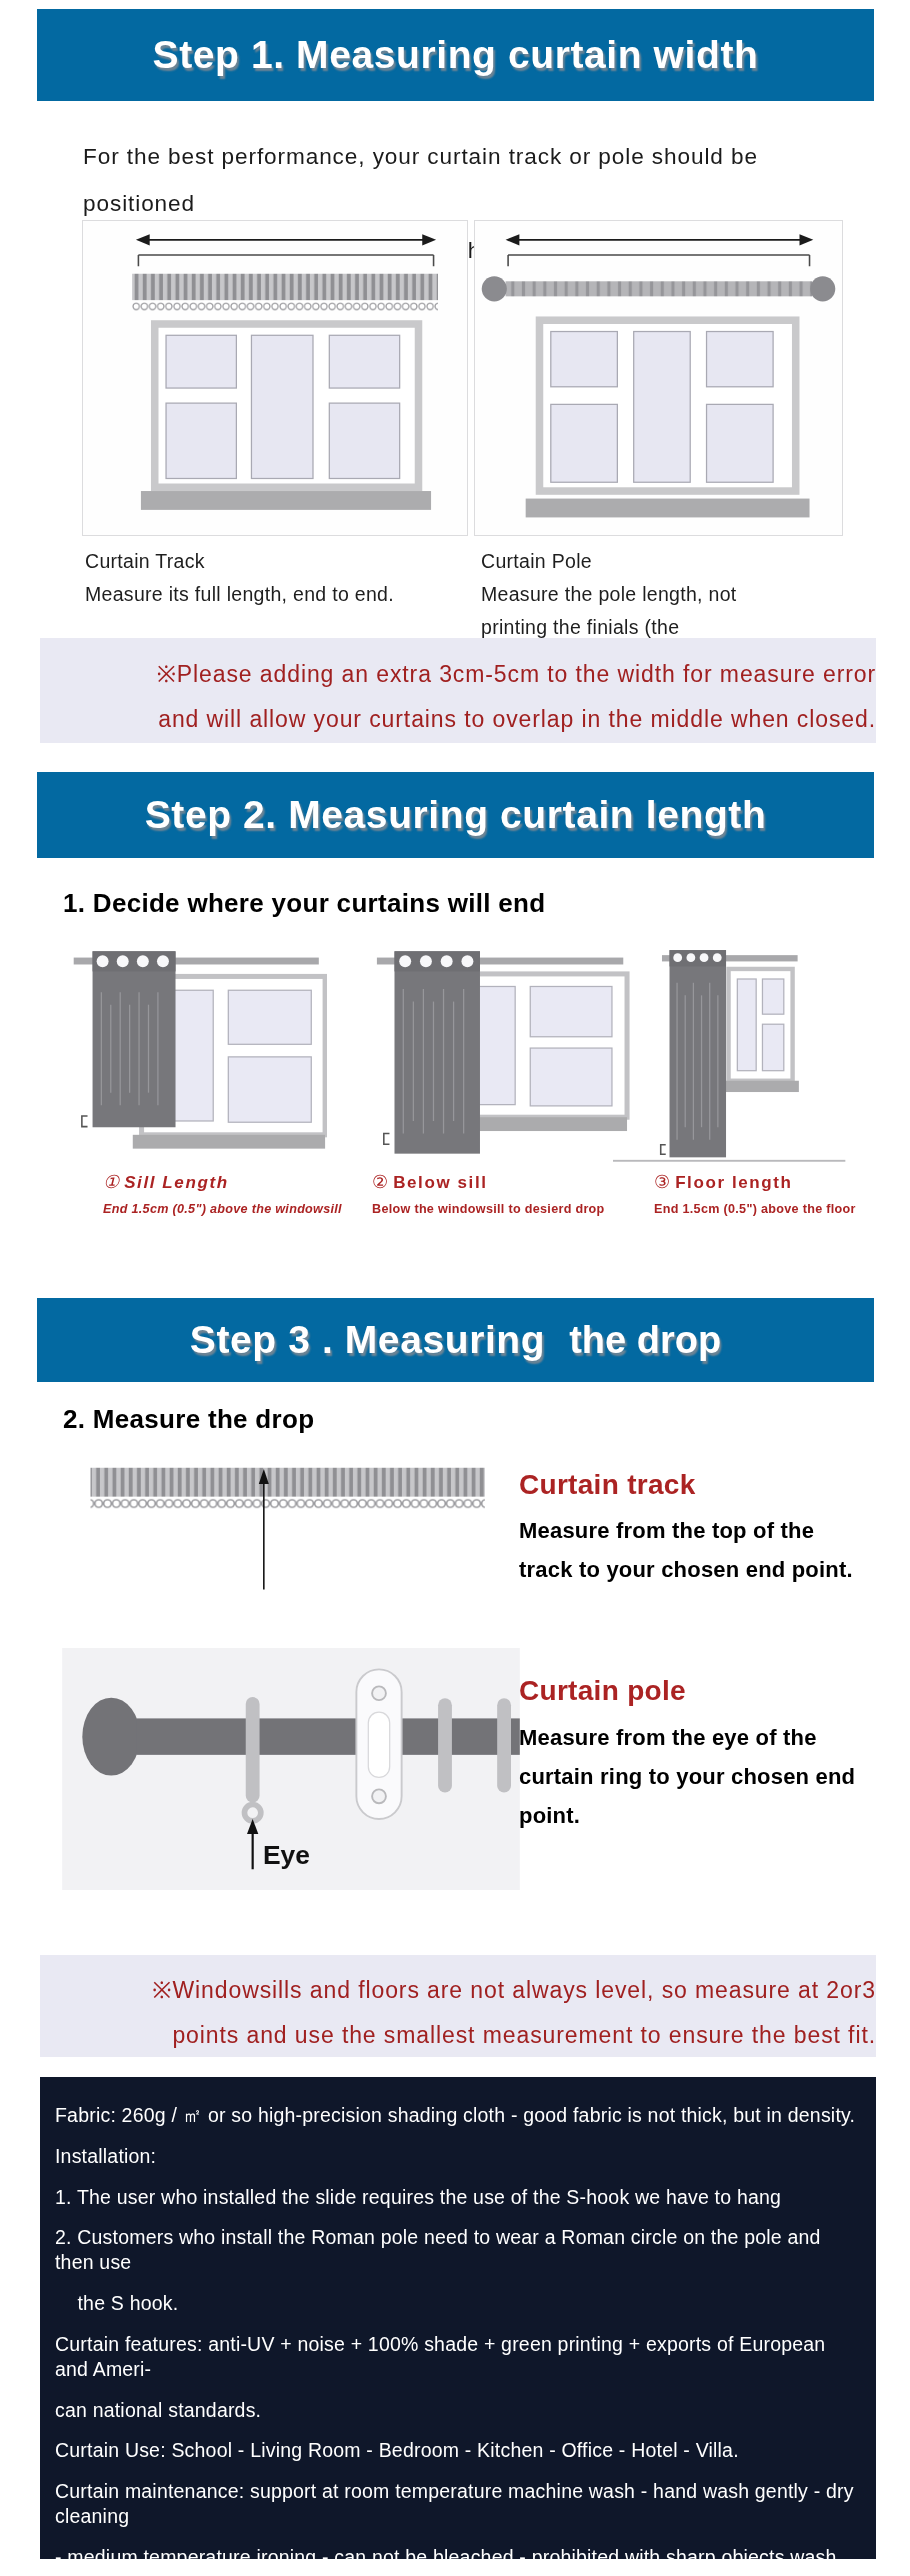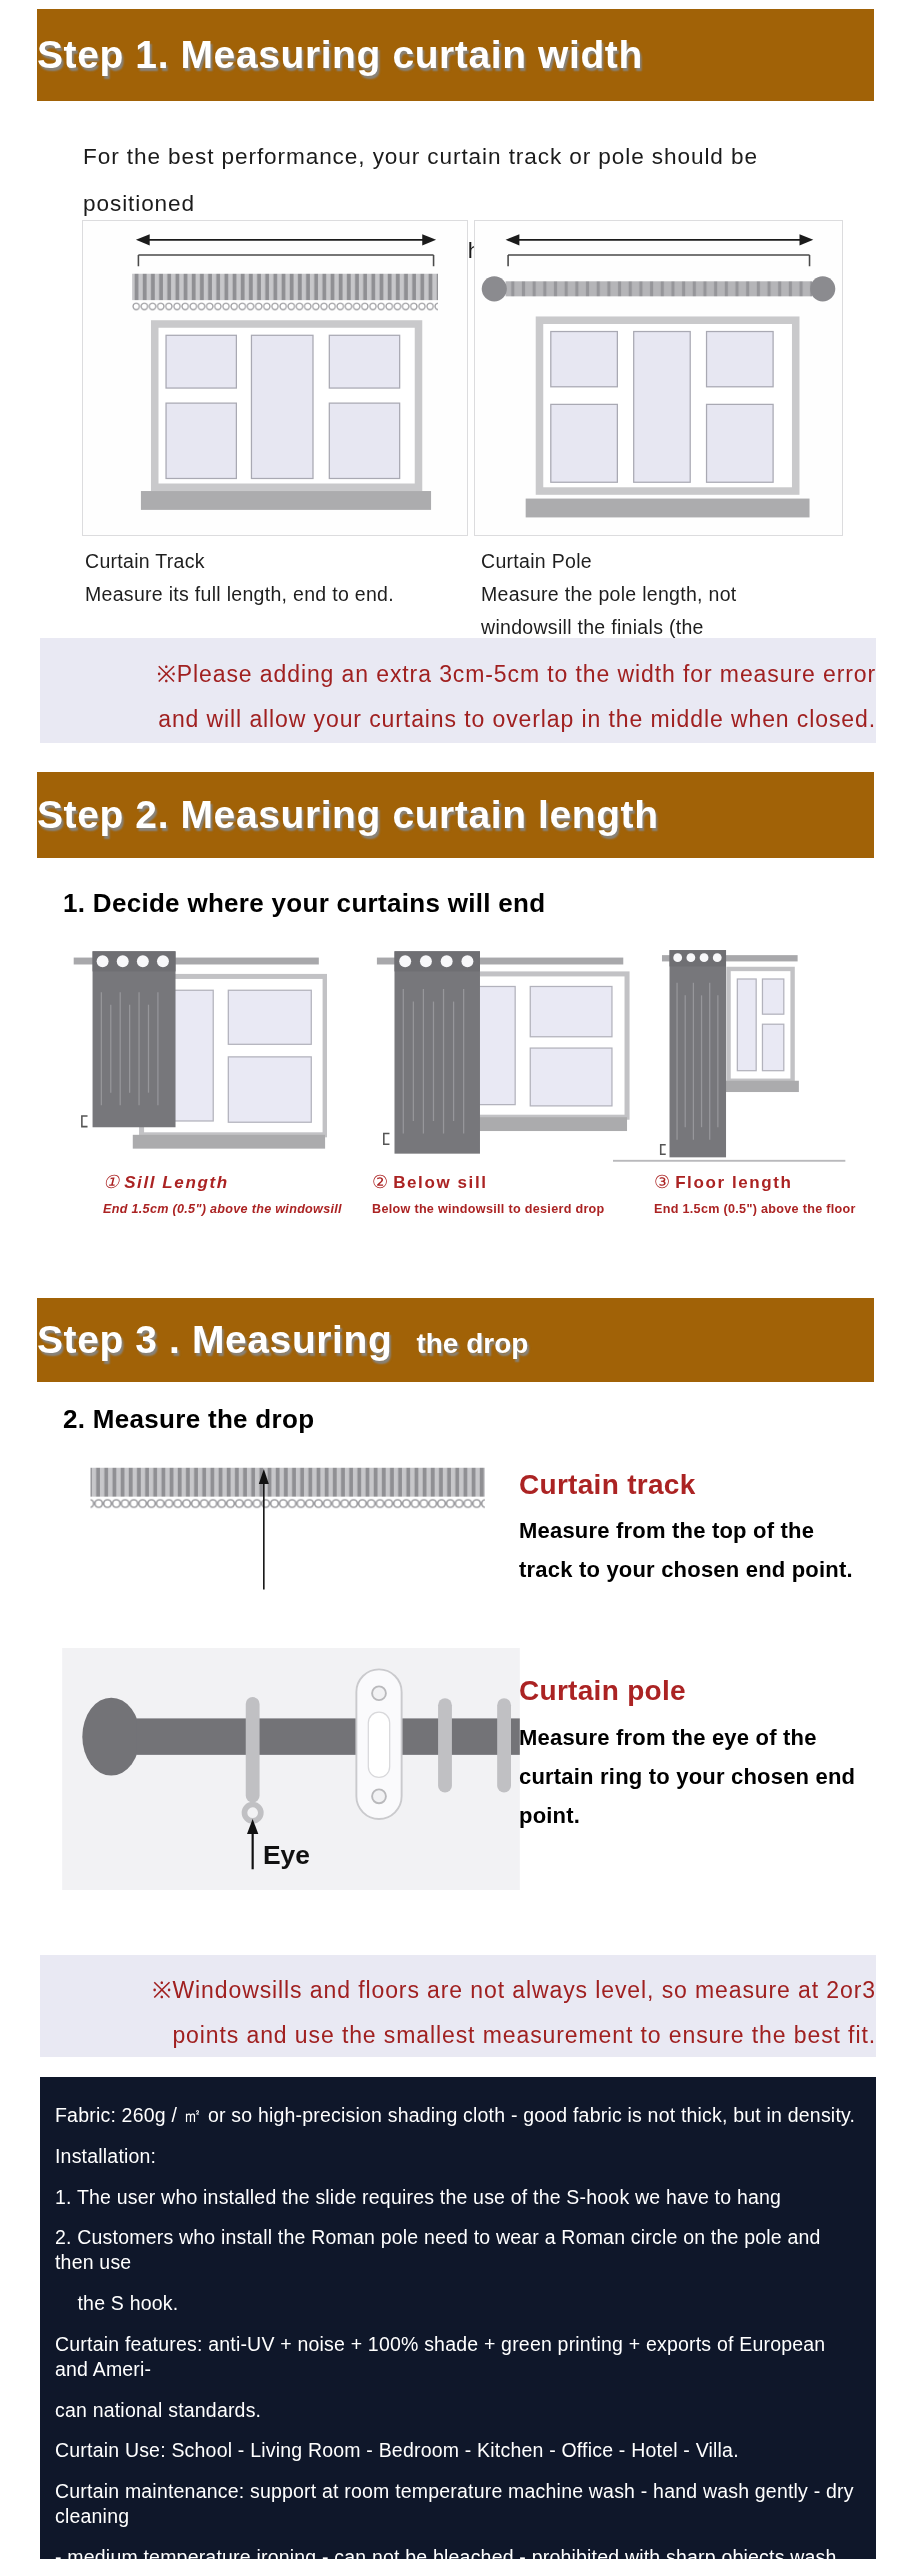--- a/index.html
+++ b/index.html
@@ -1,25 +1,25 @@
 <!DOCTYPE html>
 <html style="font-size:10px"><head>
 <meta charset="utf-8">
 <style>
   html,body{margin:0;padding:0;background:#ffffff;}
   .page{position:relative;width:910px;height:2576px;background:#ffffff;
         font-family:"Liberation Sans",sans-serif;overflow:hidden;}
   .abs{position:absolute;}
-  .band{background:#a16207;color:#ffffff;text-align:left;
+  .band{background:#0369a1;color:#ffffff;text-align:center;
         font-weight:bold;letter-spacing:0.6px;
         text-shadow:1.9px 2.5px 1.9px rgba(130,138,146,0.85);}
   .band-1{left:37px;top:8.8px;width:837px;height:92px;line-height:92px;font-size:39px;}
   .band-2{left:37px;top:772px;width:837px;height:86px;line-height:86px;font-size:39px;}
   .band-3{left:37px;top:1298px;width:837px;height:84px;line-height:84px;font-size:39px;}
-  .band-3 .sub-title{font-size:28px;letter-spacing:0;margin-left:24px;}
+  .band-3 .sub-title{font-size:38px;letter-spacing:0;margin-left:24px;}
   .intro{left:83px;top:133px;width:783px;font-size:22.6px;color:#1B1B1B;
          letter-spacing:0.9px;line-height:47px;}
   .diagram-box{background:#FEFEFE;border:0.6px solid #DCDCDE;}
   .box-1{left:82px;top:220px;width:384px;height:314px;}
   .box-2{left:474px;top:220px;width:367px;height:314px;}
   .cap{font-size:19.5px;color:#1E1E1E;letter-spacing:0.3px;line-height:33px;}
   .cap-track{left:85px;top:545px;width:384px;}
   .cap-pole{left:481px;top:545px;width:358px;}
   .note{background:#E9E9F3;color:#A02020;text-align:right;font-size:23px;
         letter-spacing:0.9px;line-height:45px;box-sizing:border-box;}
@@ -125,21 +125,21 @@
     </svg>
   </div>
 
   <div class="abs cap cap-track">
     <div>Curtain Track</div>
     <div>Measure its full length, end to end.</div>
   </div>
   <div class="abs cap cap-pole">
     <div>Curtain Pole</div>
     <div>Measure the pole length, not</div>
-    <div>windowsill the finials (the</div>
+    <div>printing the finials (the</div>
   </div>
 
   <div class="abs note note-1">
     <div>※Please adding an extra 3cm-5cm to the width for measure error</div>
     <div>and will allow your curtains to overlap in the middle when closed.</div>
   </div>
 
   <div class="abs band band-2">
     <span>Step 2. Measuring curtain length</span>
   </div>

